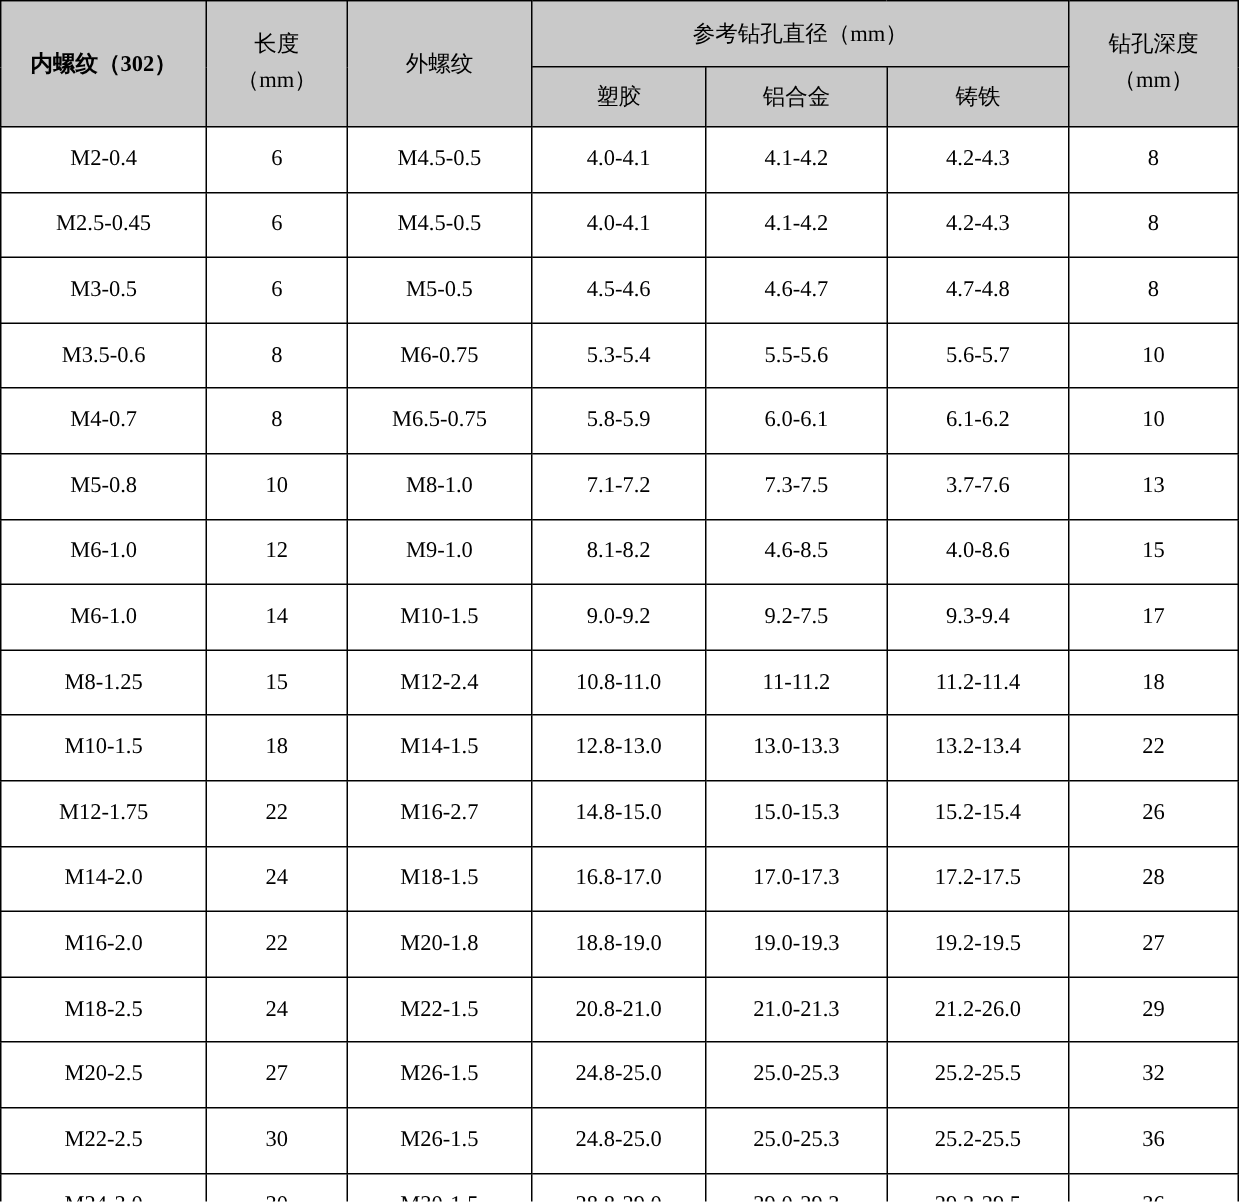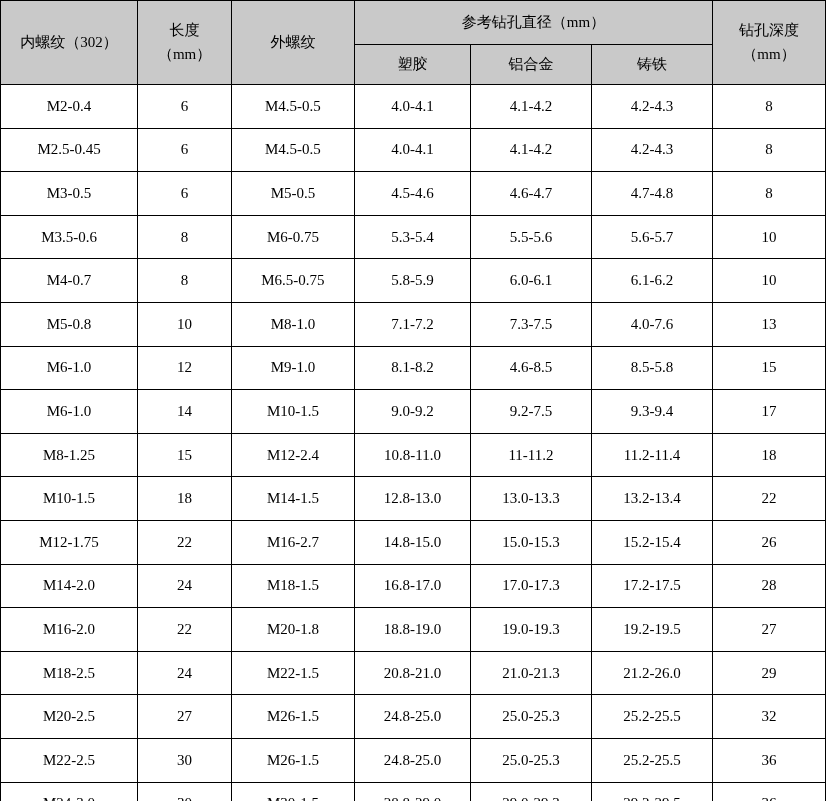--- a/index.html
+++ b/index.html
@@ -27,21 +27,21 @@
     font-size: 15px;
     padding: 0;
   }
   thead th {
     background: #c9c9c9;
     font-weight: normal;
   }
   .hdr-first {
     text-align: left;
     padding-left: 10px;
-    font-weight: normal;
+    font-weight: bold;
     font-size: 15.5px;
   }
   .two-line {
     line-height: 1.55;
   }
   tbody td {
     height: 42.6px;
     background: #ffffff;
   }
   col.c0 { width: 136px; }
@@ -132,30 +132,30 @@
         <td>6.0-6.1</td>
         <td>6.1-6.2</td>
         <td>10</td>
       </tr>
       <tr>
         <td>M5-0.8</td>
         <td>10</td>
         <td>M8-1.0</td>
         <td>7.1-7.2</td>
         <td>7.3-7.5</td>
-        <td>4.0-7.6</td>
+        <td>3.7-7.6</td>
         <td>13</td>
       </tr>
       <tr>
         <td>M6-1.0</td>
         <td>12</td>
         <td>M9-1.0</td>
         <td>8.1-8.2</td>
         <td>4.6-8.5</td>
-        <td>8.5-5.8</td>
+        <td>4.0-8.6</td>
         <td>15</td>
       </tr>
       <tr>
         <td>M6-1.0</td>
         <td>14</td>
         <td>M10-1.5</td>
         <td>9.0-9.2</td>
         <td>9.2-7.5</td>
         <td>9.3-9.4</td>
         <td>17</td>

